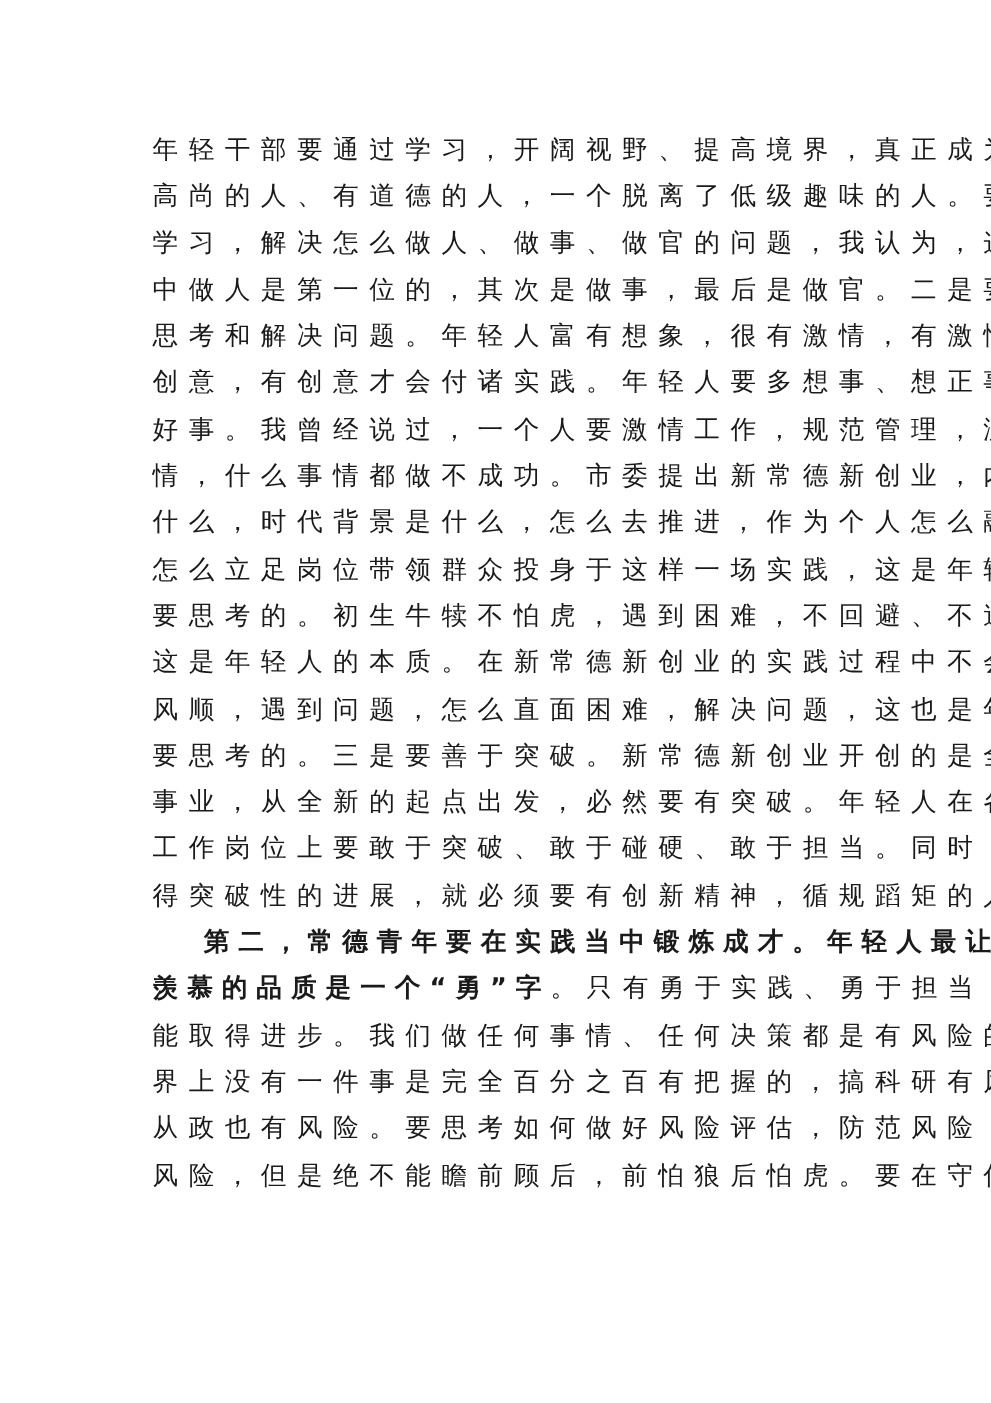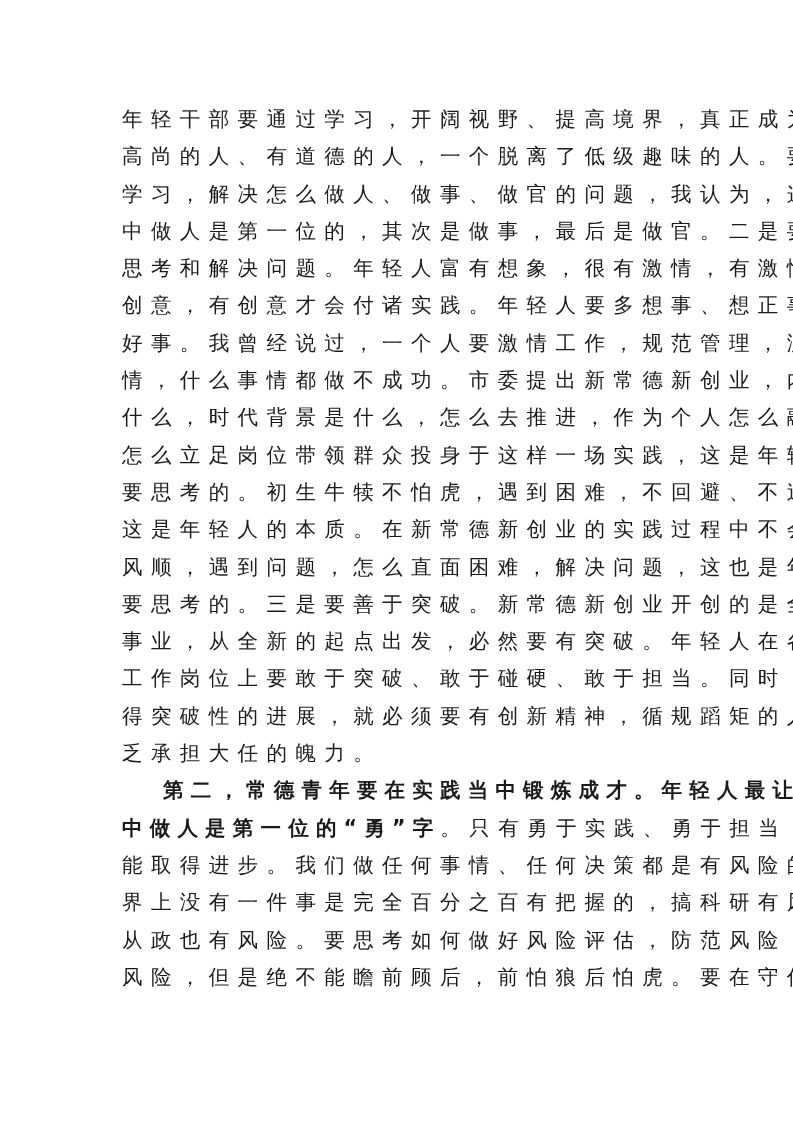--- a/index.html
+++ b/index.html
@@ -53,28 +53,27 @@
     <div class="line">情，什么事情都做不成功。市委提出新常德新创业，内涵是</div>
     <div class="line">什么，时代背景是什么，怎么去推进，作为个人怎么融入，</div>
     <div class="line">怎么立足岗位带领群众投身于这样一场实践，这是年轻干部</div>
     <div class="line">要思考的。初生牛犊不怕虎，遇到困难，不回避、不逃避，</div>
     <div class="line">这是年轻人的本质。在新常德新创业的实践过程中不会一帆</div>
     <div class="line">风顺，遇到问题，怎么直面困难，解决问题，这也是年轻人</div>
     <div class="line">要思考的。三是要善于突破。新常德新创业开创的是全新的</div>
     <div class="line">事业，从全新的起点出发，必然要有突破。年轻人在各自的</div>
     <div class="line">工作岗位上要敢于突破、敢于碰硬、敢于担当。同时，要取</div>
     <div class="line">得突破性的进展，就必须要有创新精神，循规蹈矩的人，缺</div>
-    <div class="line">乏承担大任的魄力。</div>
   </div>
 
   <div>
     <div class="line bold-lead">
       <span class="bold">第二，常德青年要在实践当中锻炼成才。年轻人最让人</span>
     </div>
     <div class="line">
-      <span class="bold">中做人是第一位的“勇”字</span><span>。只有勇于实践、勇于担当，才</span>
+      <span class="bold">羡慕的品质是一个“勇”字</span><span>。只有勇于实践、勇于担当，才</span>
     </div>
     <div class="line">能取得进步。我们做任何事情、任何决策都是有风险的，世</div>
     <div class="line">界上没有一件事是完全百分之百有把握的，搞科研有风险，</div>
     <div class="line">从政也有风险。要思考如何做好风险评估，防范风险，化解</div>
     <div class="line">风险，但是绝不能瞻前顾后，前怕狼后怕虎。要在守住底线、</div>
   </div>
 </div>
 
 </body></html>

